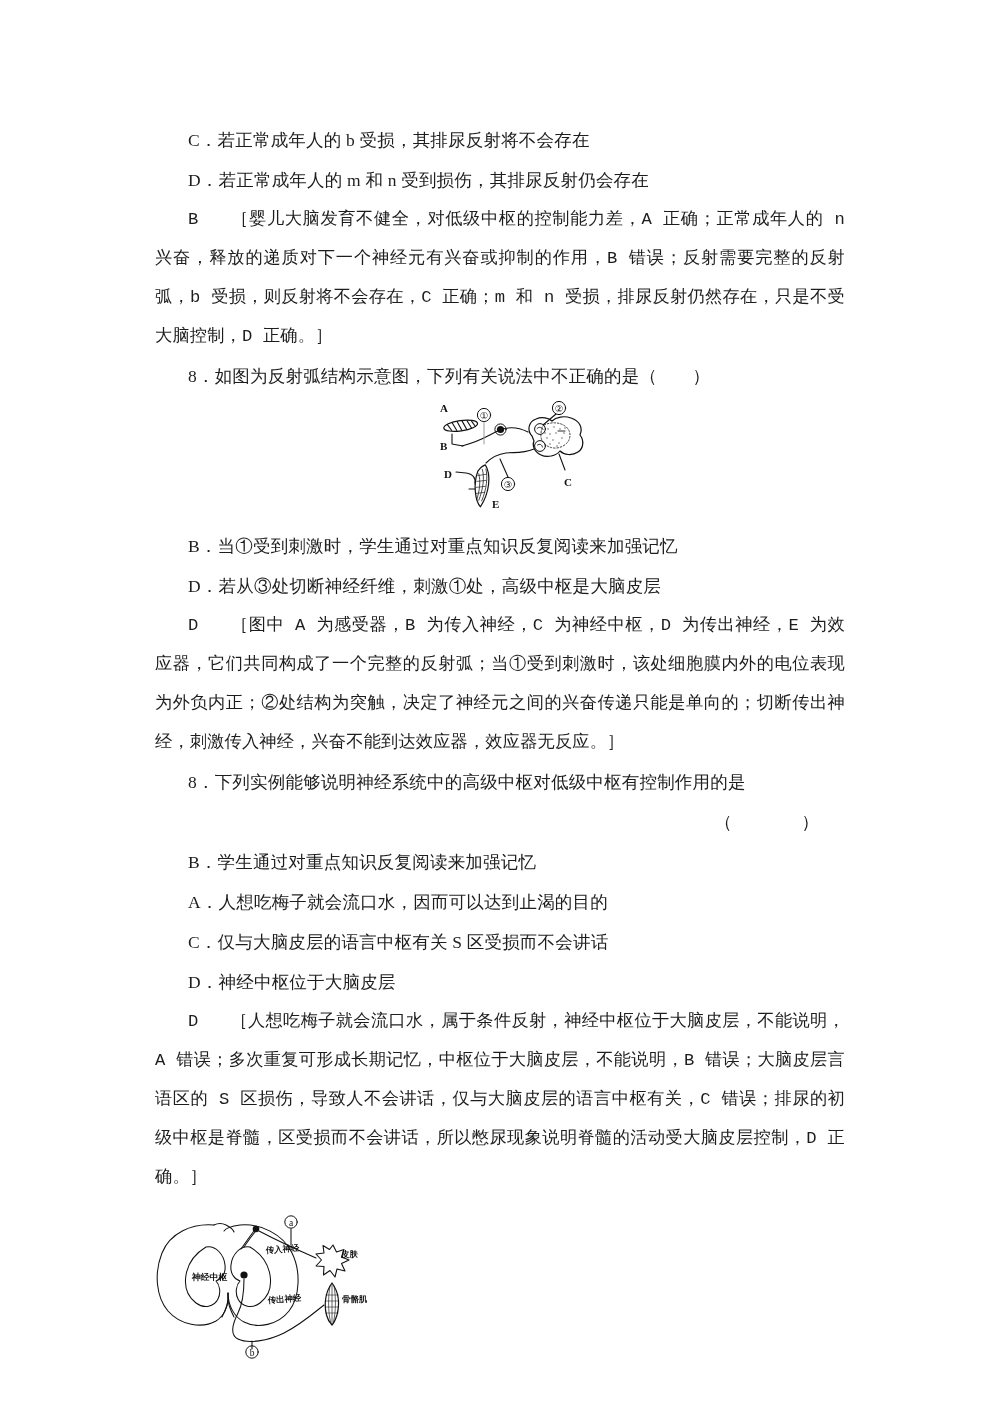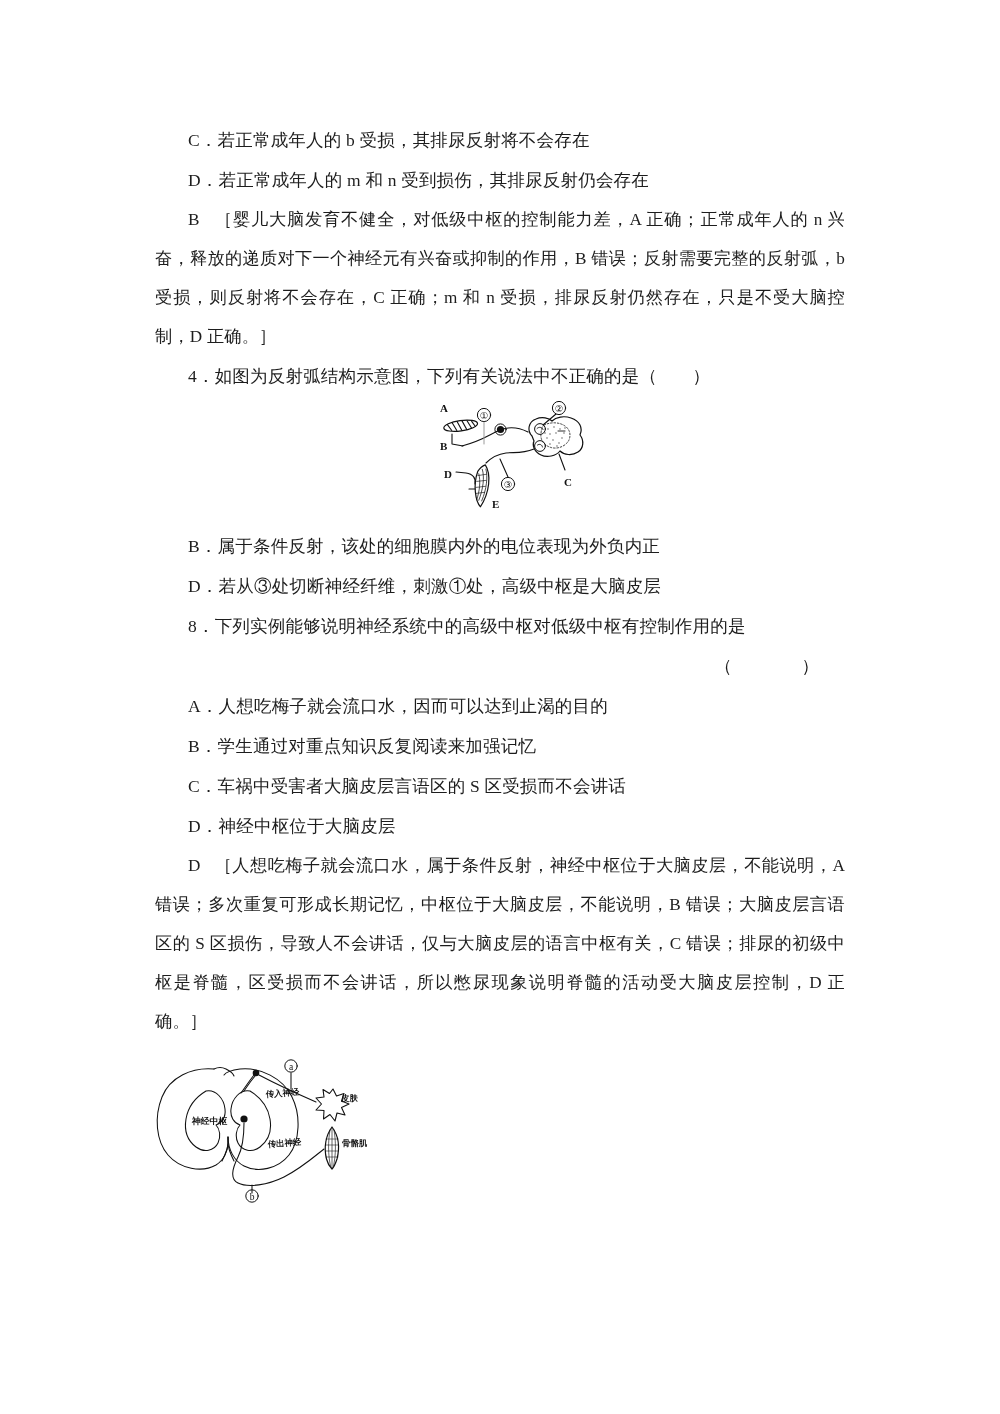--- a/index.html
+++ b/index.html
@@ -41,20 +41,21 @@
   }
   .qline {
     text-indent: 33px;
   }
   .expl {
     font-size: 17.2px;
     line-height: 39px;
     text-align: justify;
     text-justify: inter-character;
     text-indent: 33px;
+    font-family: Liberation Mono, monospace;
   }
   .expl-tag {
     letter-spacing: 0;
   }
   .gap-sm { height: 6px; }
 
   .paren-row {
     position: relative;
     height: 40px;
   }
@@ -120,21 +121,21 @@
 <body>
 
 <div class="page">
   <div class="content">
 
     <div class="line opt">C．若正常成年人的 b 受损，其排尿反射将不会存在</div>
     <div class="line opt">D．若正常成年人的 m 和 n 受到损伤，其排尿反射仍会存在</div>
 
     <div class="line expl"><span class="expl-tag">B</span>&nbsp;&nbsp;&nbsp;<span>［婴儿大脑发育不健全，对低级中枢的控制能力差，A 正确；正常成年人的 n 兴奋，释放的递质对下一个神经元有兴奋或抑制的作用，B 错误；反射需要完整的反射弧，b 受损，则反射将不会存在，C 正确；m 和 n 受损，排尿反射仍然存在，只是不受大脑控制，D 正确。］</span></div>
 
-    <div class="line qline">4．如图为反射弧结构示意图，下列有关说法中不正确的是（　　）</div>
+    <div class="line qline">8．如图为反射弧结构示意图，下列有关说法中不正确的是（　　）</div>
 
     <div class="fig1-wrap">
       <svg class="fig1" viewBox="0 0 190 115">
         <g fill="none" stroke="#111" stroke-width="1.1" stroke-linecap="round" stroke-linejoin="round">
 
           <g transform="translate(16,22) rotate(-8)">
             <ellipse cx="16" cy="6" rx="17" ry="5.2" stroke-width="1.2"></ellipse>
             <path d="M3,3 L6.5,9.5 M8,1.8 L11.5,10.2 M13,1.4 L16.5,10.6 M18,1.4 L21.5,10.6 M23,1.9 L26.5,10.1 M27.5,3.2 L30.5,8.8"></path>
           </g>
 
@@ -208,32 +209,33 @@
         <g class="circ-num" text-anchor="middle">
           <text x="56" y="18.5">①</text>
           <text x="131" y="11.5">②</text>
           <text x="80" y="87.5">③</text>
         </g>
       </svg>
     </div>
 
     <div class="gap-sm"></div>
 
-    <div class="line opt">B．属于条件反射，该处的细胞膜内外的电位表现为外负内正</div>
+    <div class="line opt">B．当①受到刺激时，学生通过对重点知识反复阅读来加强记忆</div>
     <div class="line opt">D．若从③处切断神经纤维，刺激①处，高级中枢是大脑皮层</div>
 
+    <div class="line expl"><span class="expl-tag">D</span>&nbsp;&nbsp;&nbsp;<span>［图中 A 为感受器，B 为传入神经，C 为神经中枢，D 为传出神经，E 为效应器，它们共同构成了一个完整的反射弧；当①受到刺激时，该处细胞膜内外的电位表现为外负内正；②处结构为突触，决定了神经元之间的兴奋传递只能是单向的；切断传出神经，刺激传入神经，兴奋不能到达效应器，效应器无反应。］</span></div>
 
     <div class="line qline">8．下列实例能够说明神经系统中的高级中枢对低级中枢有控制作用的是</div>
     <div class="paren-row">
       <span class="paren-right">（　）</span>
     </div>
 
+    <div class="line opt">B．学生通过对重点知识反复阅读来加强记忆</div>
     <div class="line opt">A．人想吃梅子就会流口水，因而可以达到止渴的目的</div>
-    <div class="line opt">B．学生通过对重点知识反复阅读来加强记忆</div>
-    <div class="line opt">C．车祸中受害者大脑皮层言语区的 S 区受损而不会讲话</div>
+    <div class="line opt">C．仅与大脑皮层的语言中枢有关 S 区受损而不会讲话</div>
     <div class="line opt">D．神经中枢位于大脑皮层</div>
 
     <div class="line expl"><span class="expl-tag">D</span>&nbsp;&nbsp;&nbsp;<span>［人想吃梅子就会流口水，属于条件反射，神经中枢位于大脑皮层，不能说明，A 错误；多次重复可形成长期记忆，中枢位于大脑皮层，不能说明，B 错误；大脑皮层言语区的 S 区损伤，导致人不会讲话，仅与大脑皮层的语言中枢有关，C 错误；排尿的初级中枢是脊髓，区受损而不会讲话，所以憋尿现象说明脊髓的活动受大脑皮层控制，D 正确。］</span></div>
 
 
     <div class="fig2-wrap">
       <svg class="fig2" viewBox="0 0 268 158">
         <g fill="none" stroke="#111" stroke-width="1.05" stroke-linecap="round" stroke-linejoin="round">
 
           <path d="M66,24 C44,22 22,32 14,52 C6,72 8,96 20,110 C32,124 54,128 68,120

